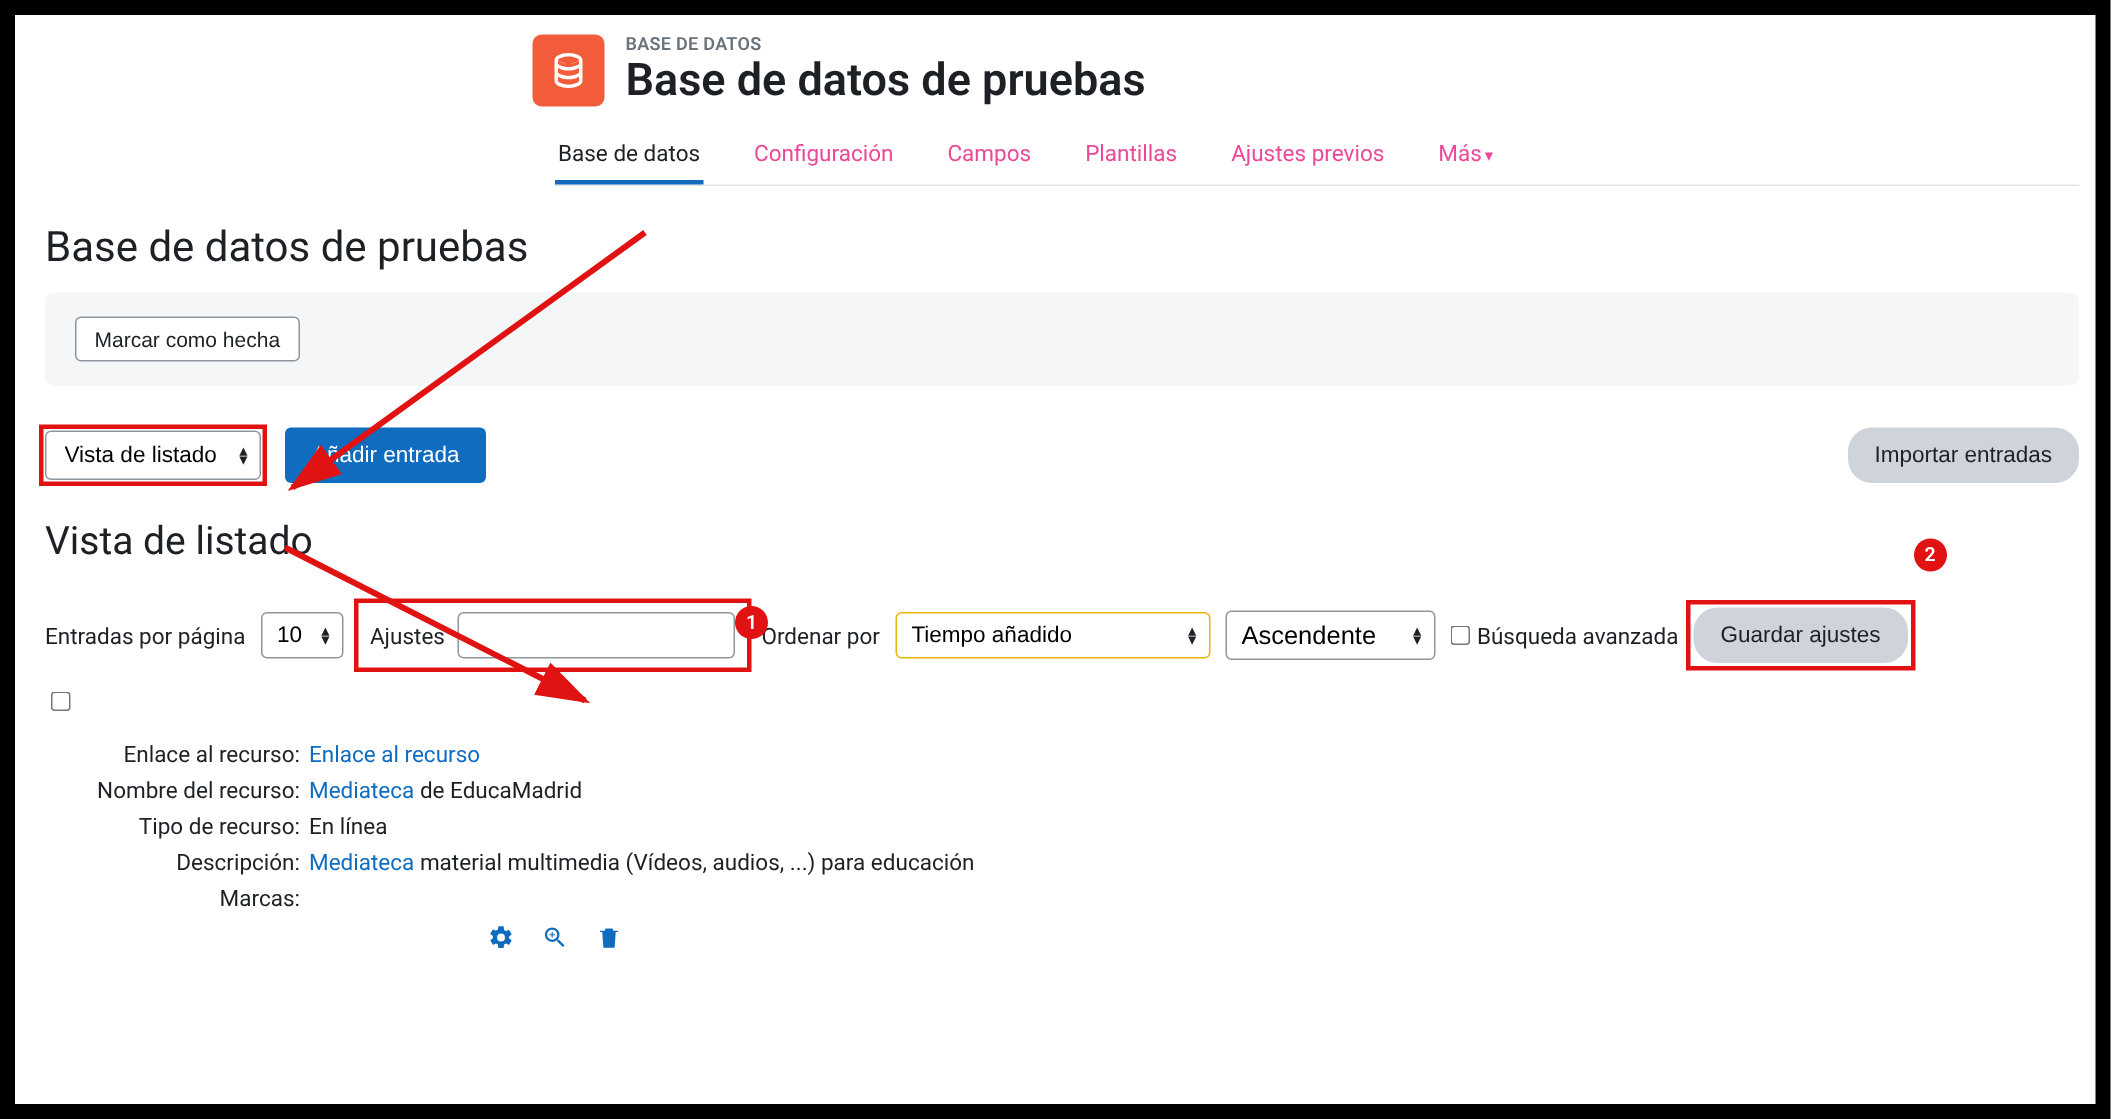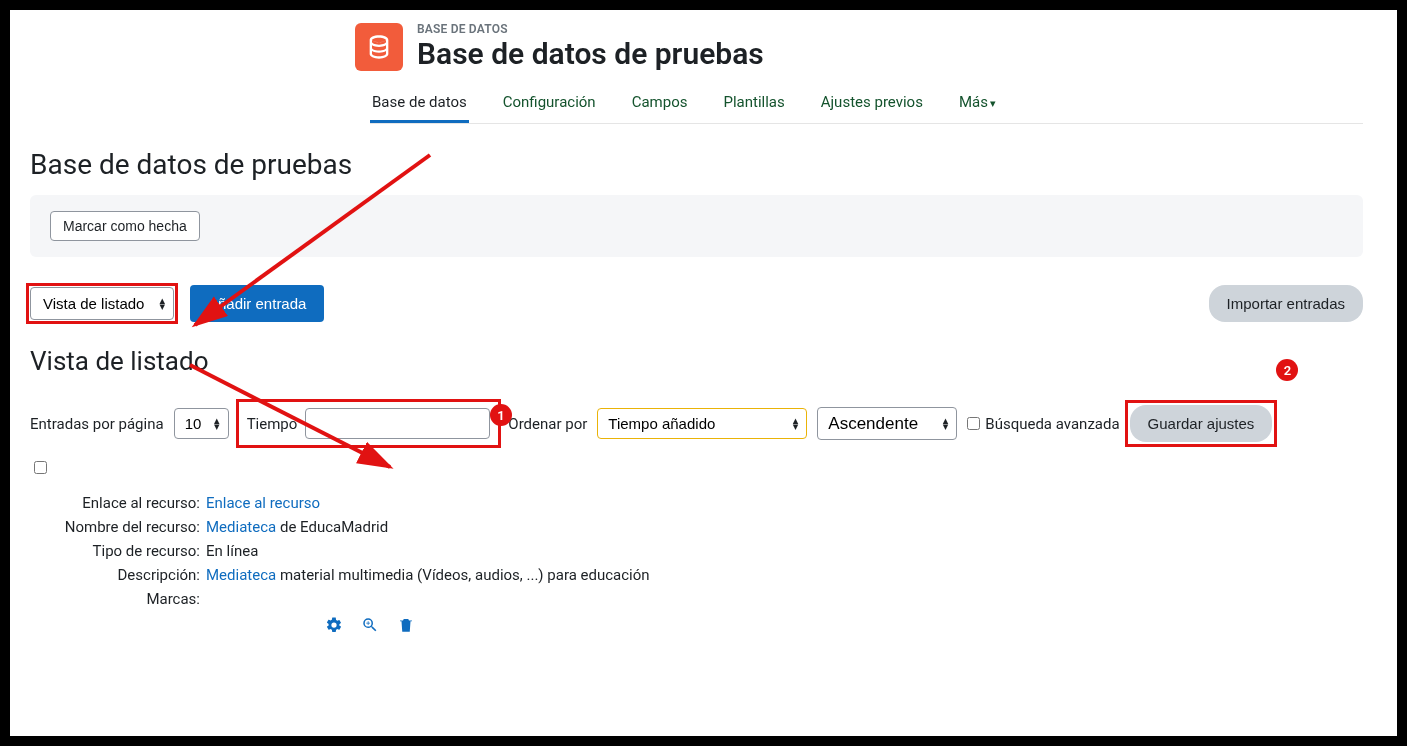--- a/index.html
+++ b/index.html
@@ -10,21 +10,21 @@
     width: 1407px;
     height: 746px;
     overflow: hidden;
   }
   .frame {
     background: #fff;
     width: 100%;
     height: 100%;
     position: relative;
     overflow: hidden;
-    padding: 12px 34px 0 20px;
+    padding: 12px 11px 0 20px;
   }
   .header-row {
     display: flex;
     align-items: center;
     margin-left: 325px;
     gap: 14px;
   }
   .module-icon {
     width: 48px;
     height: 48px;
@@ -50,21 +50,21 @@
   .tabs {
     display: flex;
     gap: 32px;
     margin-left: 340px;
     margin-top: 22px;
     border-bottom: 1px solid #e5e5e5;
     font-size: 15px;
   }
   .tab {
     padding: 0 2px 12px 2px;
-    color: #14532d;
+    color: #ec4899;
     cursor: pointer;
     white-space: nowrap;
   }
   .tab.active {
     color: #1d2125;
     border-bottom: 3px solid #0f6cbf;
     padding-bottom: 9px;
   }
   .tab .chev { font-size: 11px; margin-left: 2px; }
   .page-heading {
@@ -307,21 +307,21 @@
   <div class="filter-row" style="position:relative;">
     <span>Entradas por página</span>
     <div class="select-wrap">
       <select class="small-select">
         <option>10</option>
       </select>
       <span class="sort-caret">▴<br>▾</span>
     </div>
 
     <div class="search-group highlight">
-      <span>Tiempo</span>
+      <span>Ajustes</span>
       <input class="text-input" type="text" value="" style="">
     </div>
 
     <div class="badge badge-1">1</div>
 
     <span>Ordenar por</span>
     <div class="select-wrap">
       <select class="sort-select">
         <option>Tiempo añadido</option>
       </select>

